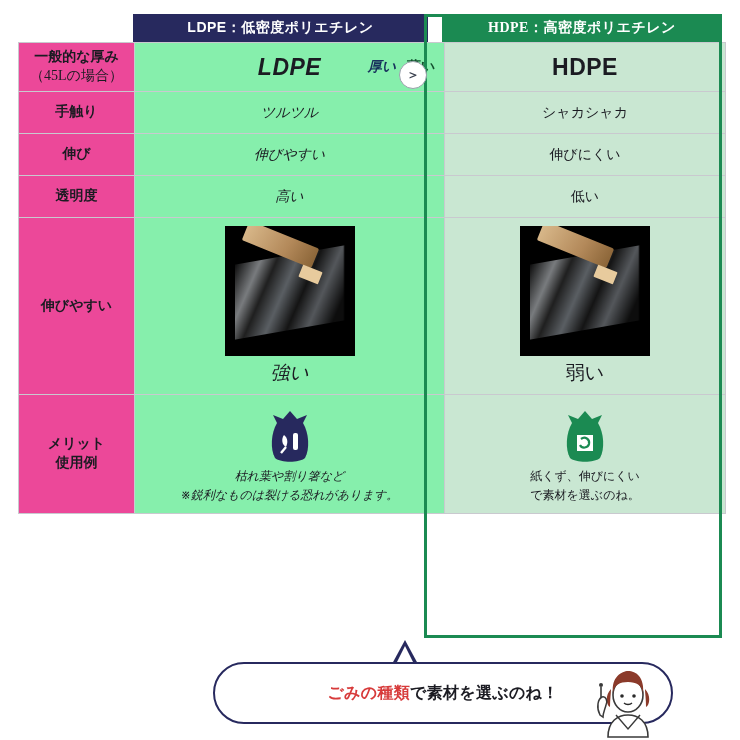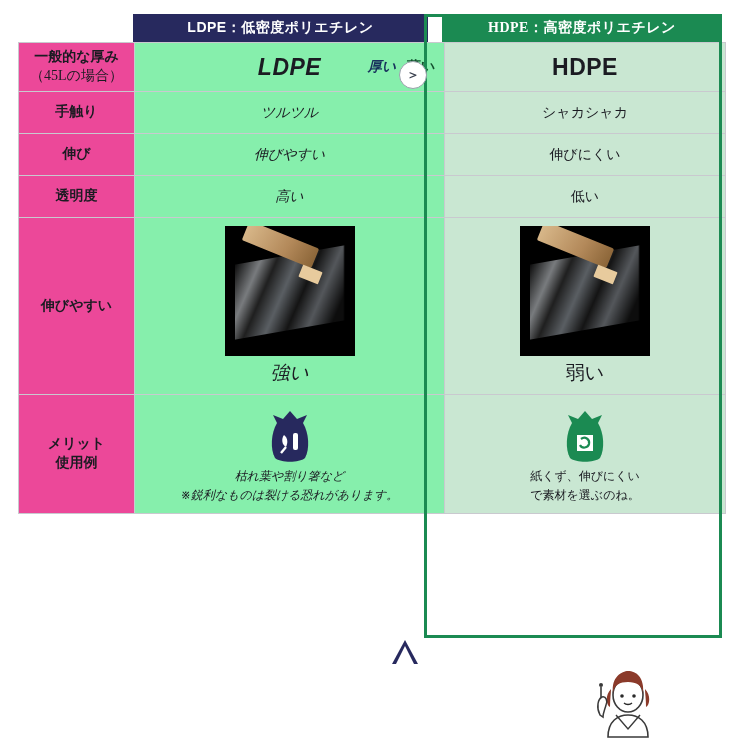--- a/index.html
+++ b/index.html
@@ -239,20 +239,23 @@
       </td>
     </tr>
   </tbody>
     </table>
 
   <div class="hdpe-frame"></div>
   <div class="gt-badge">＞</div>
 
   <div class="bubble-tail"></div>
   <div class="bubble-tail-in"></div>
+  <div class="bubble">
+    <span class="bubble-text"><span class="hl">ごみの種類</span><span>で素材を選ぶのね！</span></span>
+  </div>
 
   <div class="char">
     <svg viewBox="0 0 110 85" width="110" height="85">
       <path d="M38 82 C38 66 48 60 58 60 C68 60 78 66 78 82 Z" fill="#ffffff" stroke="#3a3a3a" stroke-width="1.6"></path>
       <path d="M46 60 L58 74 L70 60" fill="none" stroke="#3a3a3a" stroke-width="1.4"></path>
       <ellipse cx="58" cy="40" rx="15" ry="17" fill="#ffffff" stroke="#3a3a3a" stroke-width="1.6"></ellipse>
       <path d="M43 38 C41 22 52 16 58 16 C66 16 75 22 73 40 C73 30 66 27 58 27 C50 27 44 30 43 38 Z" fill="#8b3a2a"></path>
       <path d="M41 34 C35 40 36 50 40 52 C40 44 41 38 41 34 Z" fill="#8b3a2a"></path>
       <path d="M75 34 C81 40 80 50 76 52 C76 44 75 38 75 34 Z" fill="#8b3a2a"></path>
       <circle cx="52" cy="41" r="1.8" fill="#2a2a2a"></circle>

